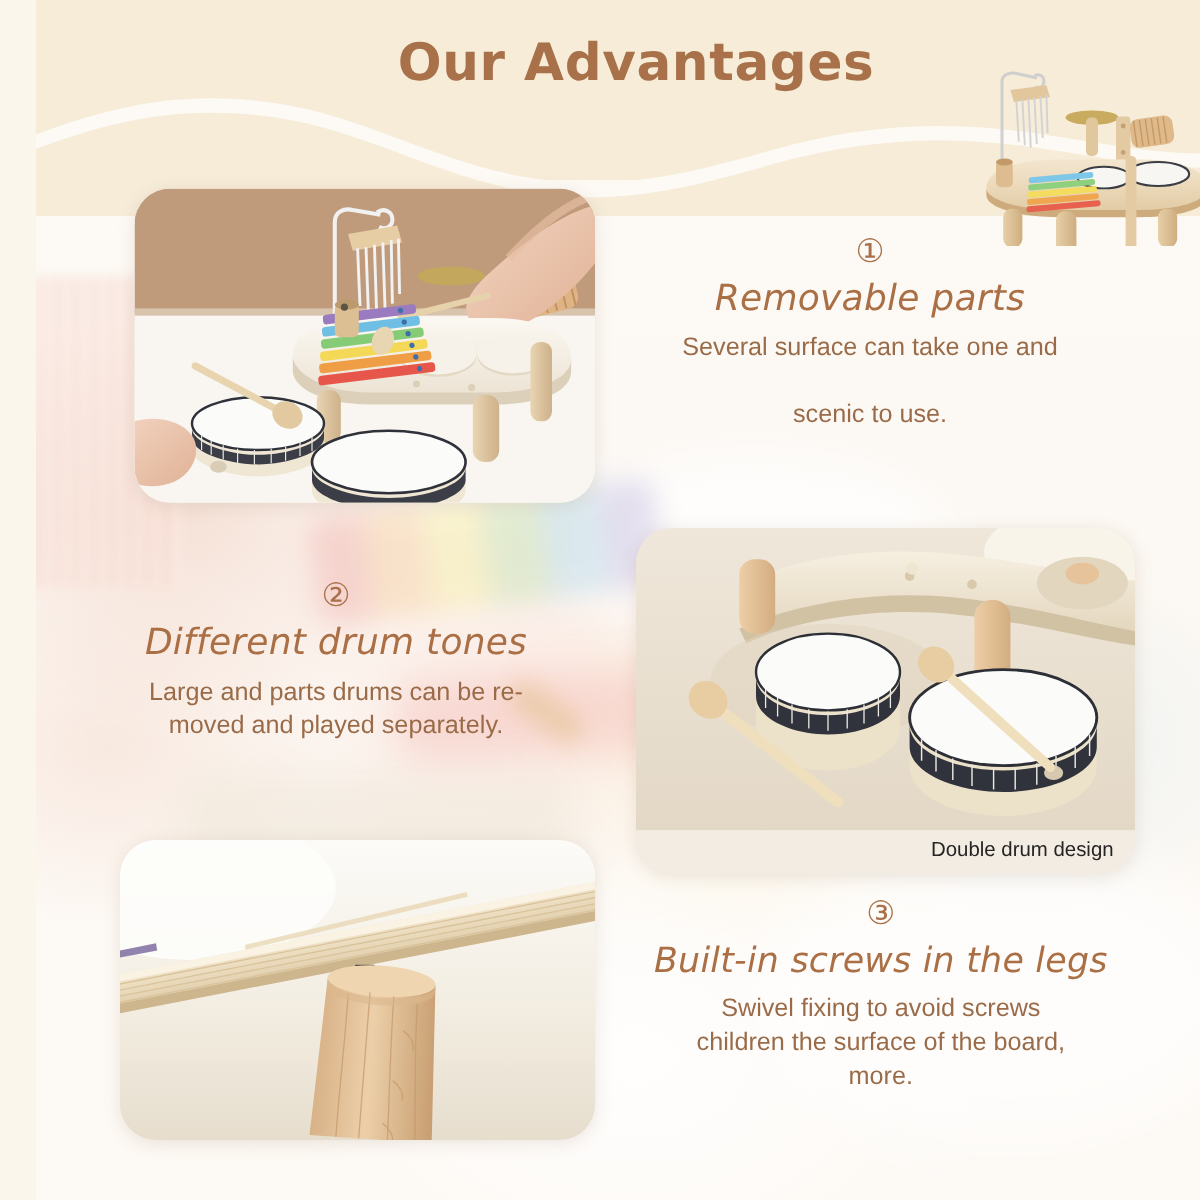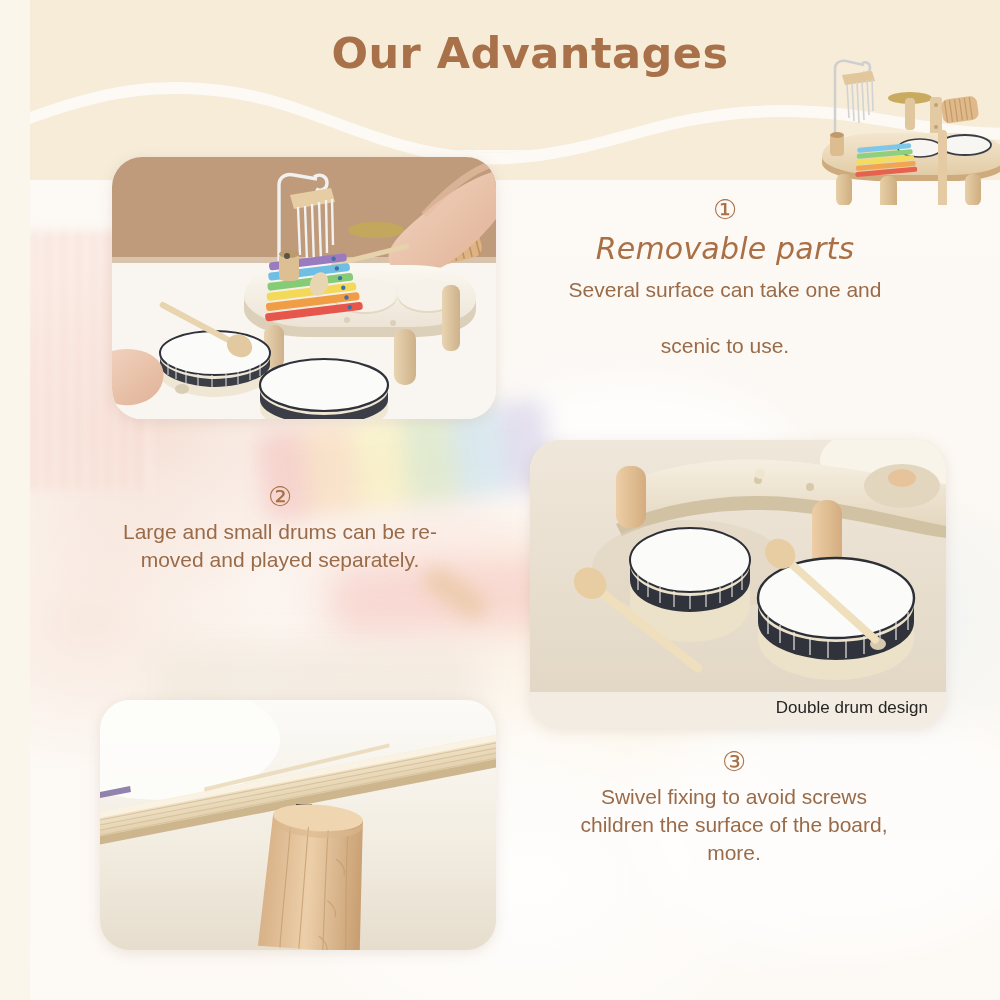--- a/index.html
+++ b/index.html
@@ -519,28 +519,30 @@
     <h3>Removable parts</h3>
     <p>
       <span>Several surface can take one and</span><br>
       <br>
       <span>scenic to use.</span>
     </p>
   </div>
 
   <div class="block" id="block2">
     <div class="num">②</div>
+    <h3>Different drum tones</h3>
     <p>
-      <span>Large and small drums can be re-</span><br>
+      <span>Large and parts drums can be re-</span><br>
       <span>moved and played separately.</span>
     </p>
   </div>
 
   <div class="block" id="block3">
     <div class="num">③</div>
+    <h3>Built-in screws in the legs</h3>
     <p>
       <span>Swivel fixing to avoid screws</span><br>
       <span>children the surface of the board,</span><br>
       <span>more.</span>
     </p>
   </div>
 
 </div>
 
 </body></html>

